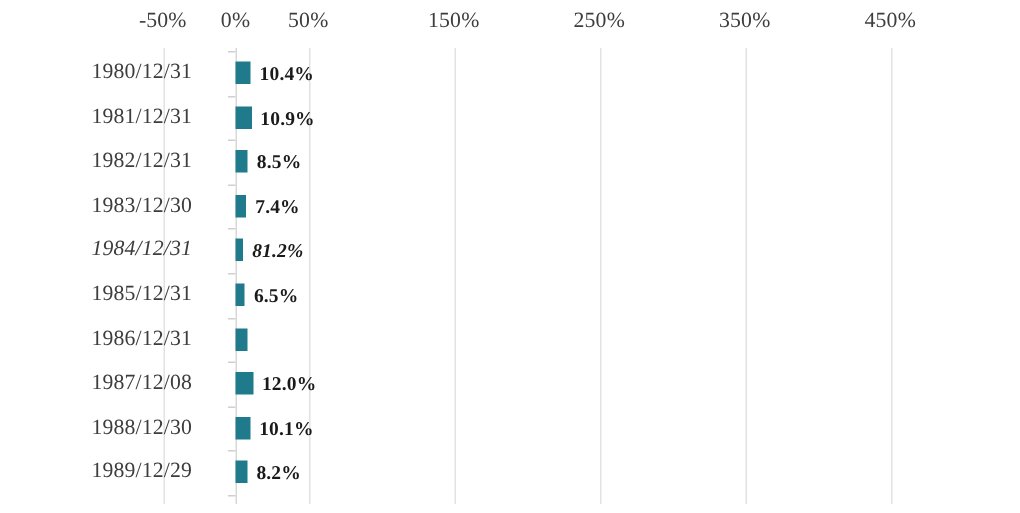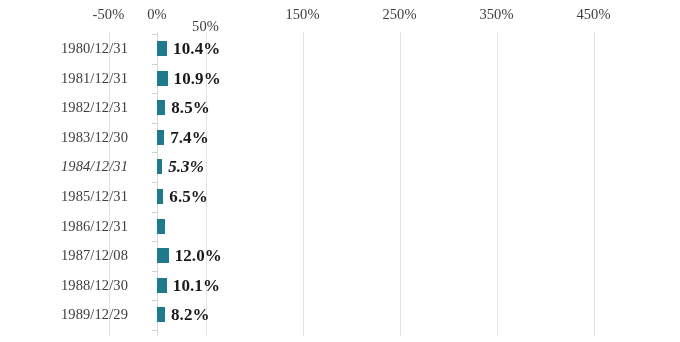--- a/index.html
+++ b/index.html
@@ -104,36 +104,36 @@
     position: absolute;
     height: 15px;
     top: 7px;
     background: #1f7a8c;
   }
   .bar-value {
     position: absolute;
     top: 0;
     height: 29.6px;
     line-height: 29.6px;
-    font-size: 17px;
+    font-size: 13px;
     font-weight: bold;
     color: #1a1a1a;
     white-space: nowrap;
     letter-spacing: 0.1px;
   }
 </style>
 </head>
 <body>
 
 <div id="chart-root">
 
   <div id="x-axis-labels">
       <span class="x-tick-label" style="left: 108.5px;">-50%</span>
       <span class="x-tick-label" style="left: 157px;">0%</span>
-      <span class="x-tick-label" style="left: 205.5px; margin-top: 12px;">50%</span>
+      <span class="x-tick-label" style="left: 205.5px;">50%</span>
       <span class="x-tick-label" style="left: 302.5px;">150%</span>
       <span class="x-tick-label" style="left: 399.5px;">250%</span>
       <span class="x-tick-label" style="left: 496.5px;">350%</span>
       <span class="x-tick-label" style="left: 593.5px;">450%</span>
     </div>
 
   <div id="plot-area">
     <div id="gridlines">
         <div class="gridline" style="left: 108.5px; background: rgb(226, 226, 226);"></div>
         <div class="gridline axis-zero" style="left: 157px; background: rgb(216, 216, 216);"></div>
@@ -165,21 +165,21 @@
         <div class="chart-row" style="top: 92.8px;">
           <div class="cat-label">1983/12/30</div>
           <div class="tick-mark" style="left: 152px;"></div>
           <div class="bar" title="1983/12/30 7.4%" style="left: 157px; width: 7.178px; background: rgb(31, 122, 140);"></div>
           <div class="bar-value" style="left: 170.178px; color: rgb(26, 26, 26);">7.4%</div>
         </div>
         <div class="chart-row" style="top: 122.4px; font-style: italic;">
           <div class="cat-label">1984/12/31</div>
           <div class="tick-mark" style="left: 152px;"></div>
           <div class="bar" title="1984/12/31 5.3%" style="left: 157px; width: 5.141px; background: rgb(31, 122, 140);"></div>
-          <div class="bar-value" style="left: 168.141px; color: rgb(26, 26, 26);">5.3%</div>
+          <div class="bar-value" style="left: 168.141px; color: rgb(26, 26, 26);">81.2%</div>
         </div>
         <div class="chart-row" style="top: 152px;">
           <div class="cat-label">1985/12/31</div>
           <div class="tick-mark" style="left: 152px;"></div>
           <div class="bar" title="1985/12/31 6.5%" style="left: 157px; width: 6.305px; background: rgb(31, 122, 140);"></div>
           <div class="bar-value" style="left: 169.305px; color: rgb(26, 26, 26);">6.5%</div>
         </div>
         <div class="chart-row" style="top: 181.6px;">
           <div class="cat-label">1986/12/31</div>
           <div class="tick-mark" style="left: 152px;"></div>

